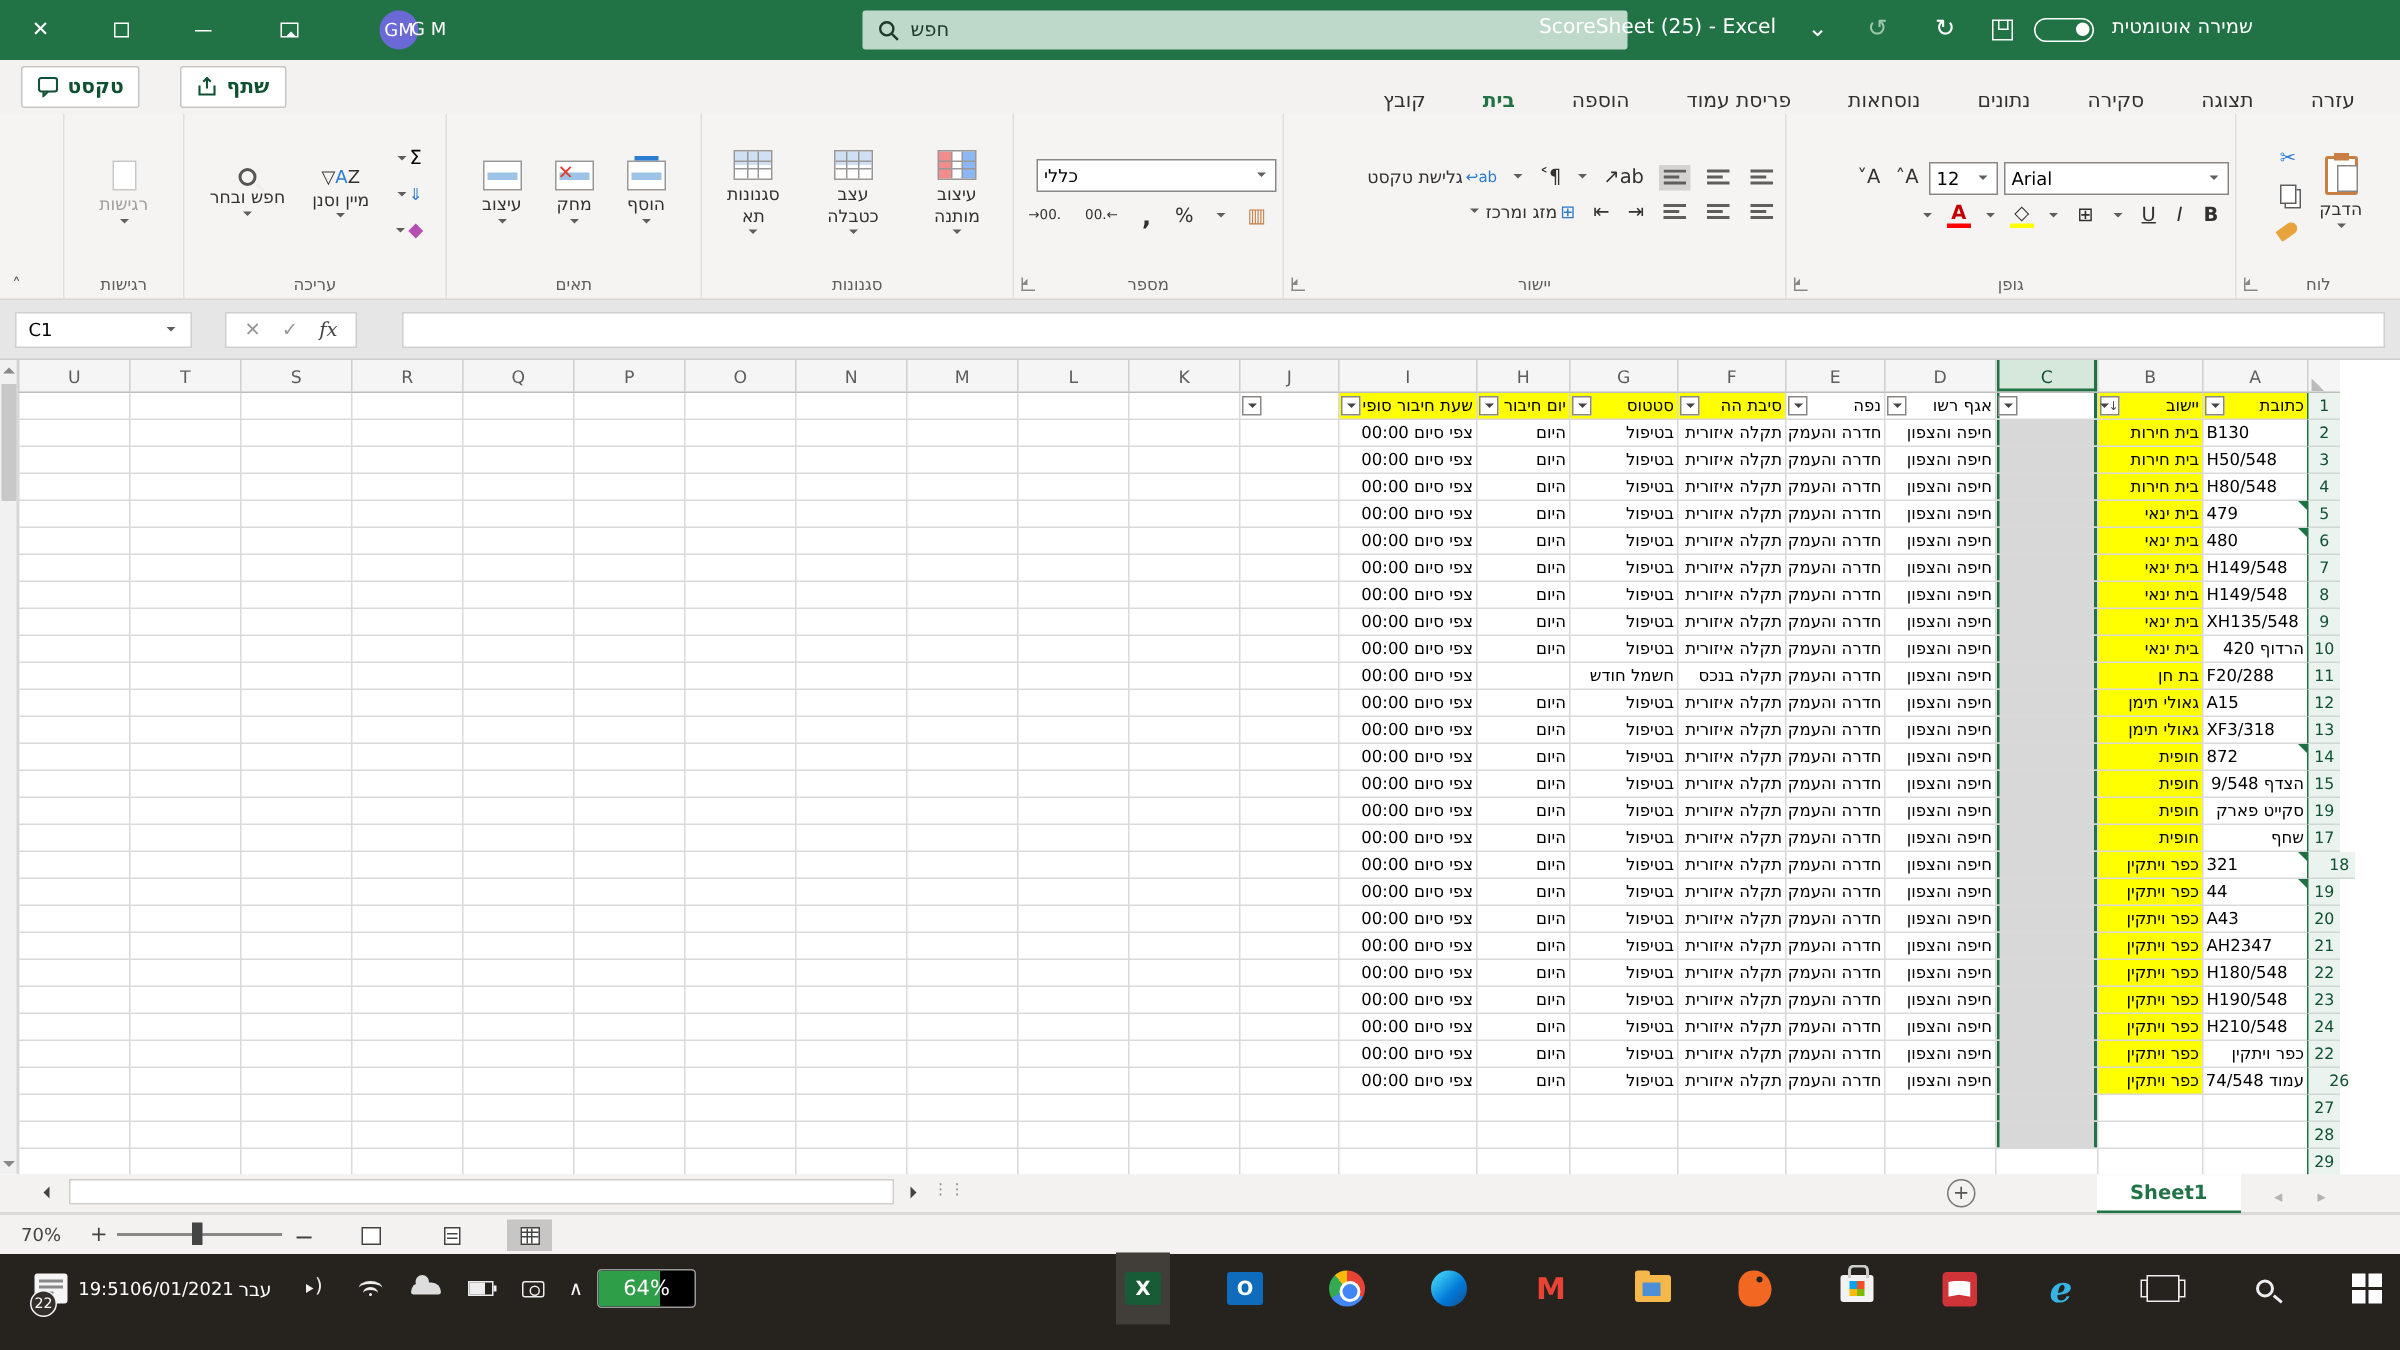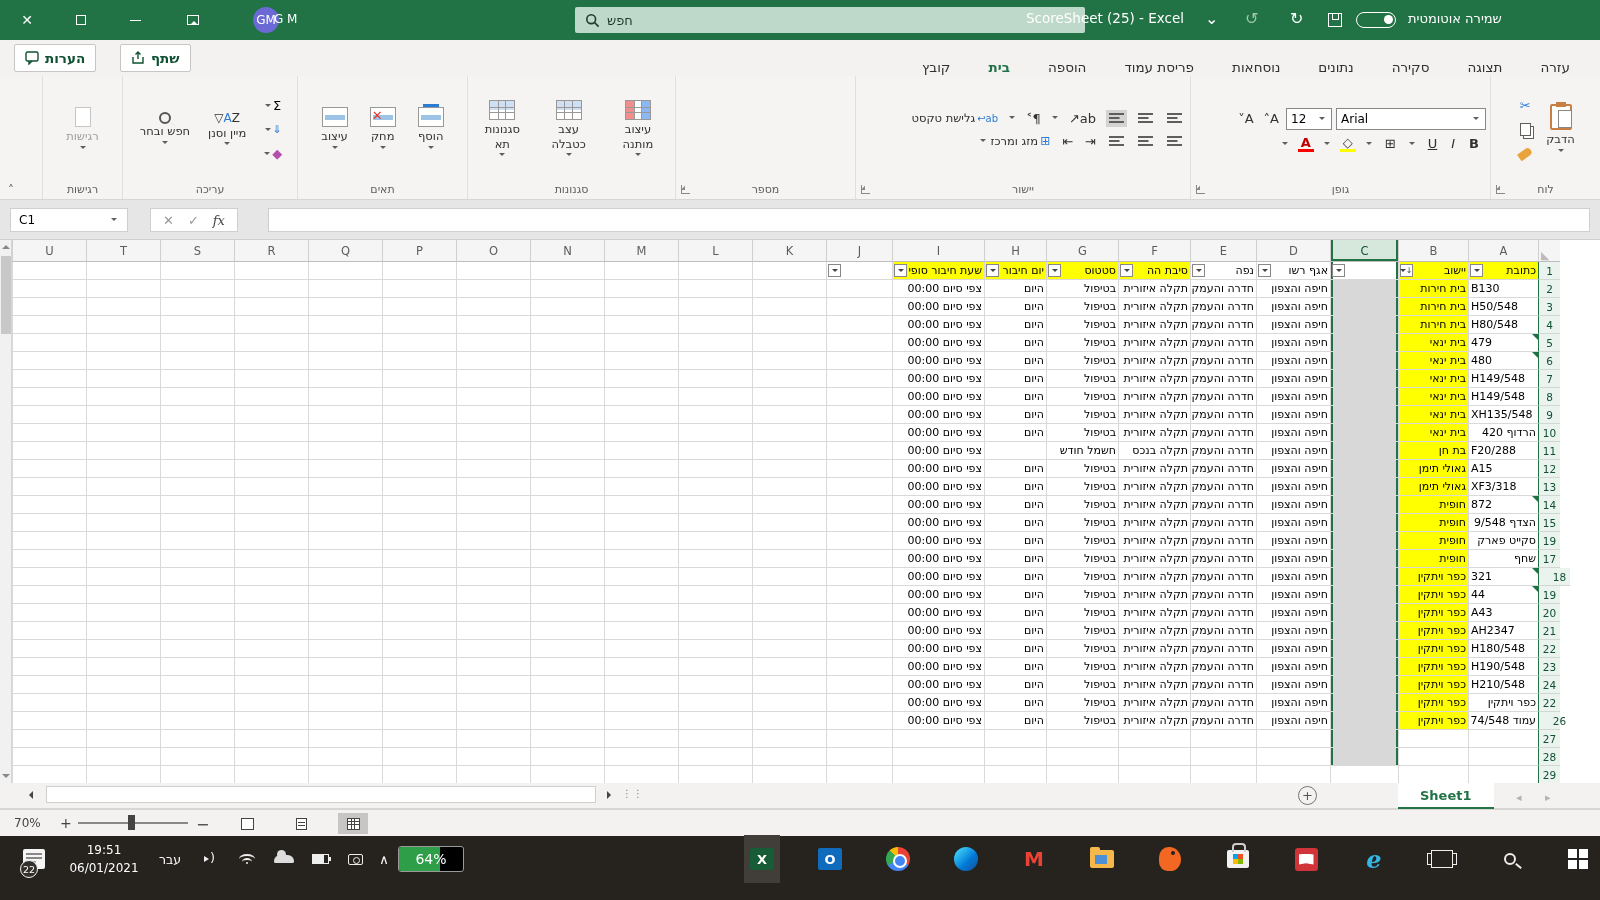--- a/index.html
+++ b/index.html
@@ -128,21 +128,21 @@
   .vb-ic.doc { width:11px; background:linear-gradient(#444,#444) 50% 3px/7px 1px no-repeat,
     linear-gradient(#444,#444) 50% 6px/7px 1px no-repeat, #fff; }
   
   #taskbar { position:absolute; left:0; top:836px; width:1600px; height:64px; background:#26231f; color:#fff; }
   .tb-item { position:absolute; top:0; height:46px; display:flex; align-items:center; justify-content:center; color:#fff; }
   #badge-icon { left:14px; width:40px; }
   .note-ic { width:22px; height:20px; background:#f5f5f5; border-radius:2px; position:relative; }
   .note-ic::after { content:""; position:absolute; left:3px; top:4px; right:3px; height:10px;
     background:linear-gradient(#888,#888) 0 0/100% 2px no-repeat, linear-gradient(#888,#888) 0 4px/100% 2px no-repeat, linear-gradient(#888,#888) 0 8px/60% 2px no-repeat; }
   #badge-count { position:absolute; left:6px; top:24px; width:18px; height:18px; border-radius:50%; background:#33302c; border:1.5px solid #f5f5f5; font-size:9.5px; display:flex; align-items:center; justify-content:center; }
-  #clock { left:62px; width:84px; flex-direction:column; font-size:12px; line-height:1.5; }
+  #clock { left:62px; width:84px; flex-direction:row; font-size:12px; line-height:1.5; }
   #lang { left:152px; width:36px; font-size:12.5px; }
   #spk { left:196px; width:30px; } #wifi { left:232px; width:30px; } #cloud { left:268px; width:32px; }
   #batt { left:304px; width:32px; } #cast { left:340px; width:30px; } #chev { left:372px; width:24px; font-size:13px; }
   .spk-ic { width:14px; height:12px; position:relative; }
   .spk-ic::before { content:""; position:absolute; left:0; top:3px; border-top:3px solid transparent; border-bottom:3px solid transparent; border-left:5px solid #eee; }
   .spk-ic::after { content:")"; position:absolute; left:6px; top:-3px; color:#eee; font-size:13px; }
   .wifi-ic { width:16px; height:10px; border-top:2px solid #eee; border-radius:50% 50% 0 0; position:relative; }
   .wifi-ic::before { content:""; position:absolute; left:3px; top:2px; width:10px; height:6px; border-top:2px solid #eee; border-radius:50% 50% 0 0; }
   .wifi-ic::after { content:""; position:absolute; left:7px; top:6px; width:2px; height:2px; background:#eee; border-radius:50%; }
   .cloud-ic { width:20px; height:8px; background:#ddd; border-radius:8px 8px 2px 2px; position:relative; }
@@ -225,21 +225,21 @@
       <div class="rtab active">בית</div>
       <div class="rtab">הוספה</div>
       <div class="rtab">פריסת עמוד</div>
       <div class="rtab">נוסחאות</div>
       <div class="rtab">נתונים</div>
       <div class="rtab">סקירה</div>
       <div class="rtab">תצוגה</div>
       <div class="rtab">עזרה</div>
     </div>
   <div class="topbtn" style="left:14px">
-    <span>הערות</span>
+    <span>טקסט</span>
     <svg width="14" height="14" viewBox="0 0 14 14">
         <rect x="1" y="1" width="12" height="9" rx="1.5" fill="none" stroke="#0f5132" stroke-width="1.4"></rect>
         <path d="M4 10 L4 13 L7 10" fill="none" stroke="#0f5132" stroke-width="1.4"></path>
       </svg>
   </div>
   <div class="topbtn" style="left:120px">
     <span>שתף</span>
     <svg width="14" height="14" viewBox="0 0 14 14">
         <path d="M2 6 L2 12 L12 12 L12 6" fill="none" stroke="#0f5132" stroke-width="1.4"></path>
         <path d="M7 8 L7 1 M4.5 3.5 L7 1 L9.5 3.5" fill="none" stroke="#0f5132" stroke-width="1.4"></path>
@@ -327,20 +327,34 @@
             <span class="sm-lbl">מזג ומרכז</span>
             <span class="dd"></span>
           </span>
       </div>
     </div>
     <div class="grp-label">יישור</div>
     <span class="launch"></span>
   </div>
 
   <div class="grp" style="width:180px">
+    <div class="grp-body" style="flex-direction:column; align-items:stretch; gap:7px; justify-content:center">
+      <span class="fbox" style="width:160px">
+          <span>כללי</span>
+          <span class="dd"></span>
+        </span>
+      <div style="display:flex; gap:10px; align-items:center; direction:rtl; padding-right:4px">
+        <span class="chr" style="color:#c77f44">▥</span>
+          <span class="dd"></span>
+        <span class="chr">%</span>
+        <span class="chr" style="font-weight:bold;font-size:16px">,</span>
+        <span class="chr" style="font-size:9px">←.00</span>
+        <span class="chr" style="font-size:9px">.00→</span>
+      </div>
+    </div>
     <div class="grp-label">מספר</div>
     <span class="launch"></span>
   </div>
 
   <div class="grp" style="width:208px">
     <div class="grp-body" style="justify-content:center; gap:4px">
       <div class="stybtn">
           <span class="tbl-ic cf"></span>
           <span>עיצוב מותנה</span>
           <span class="dd"></span>

